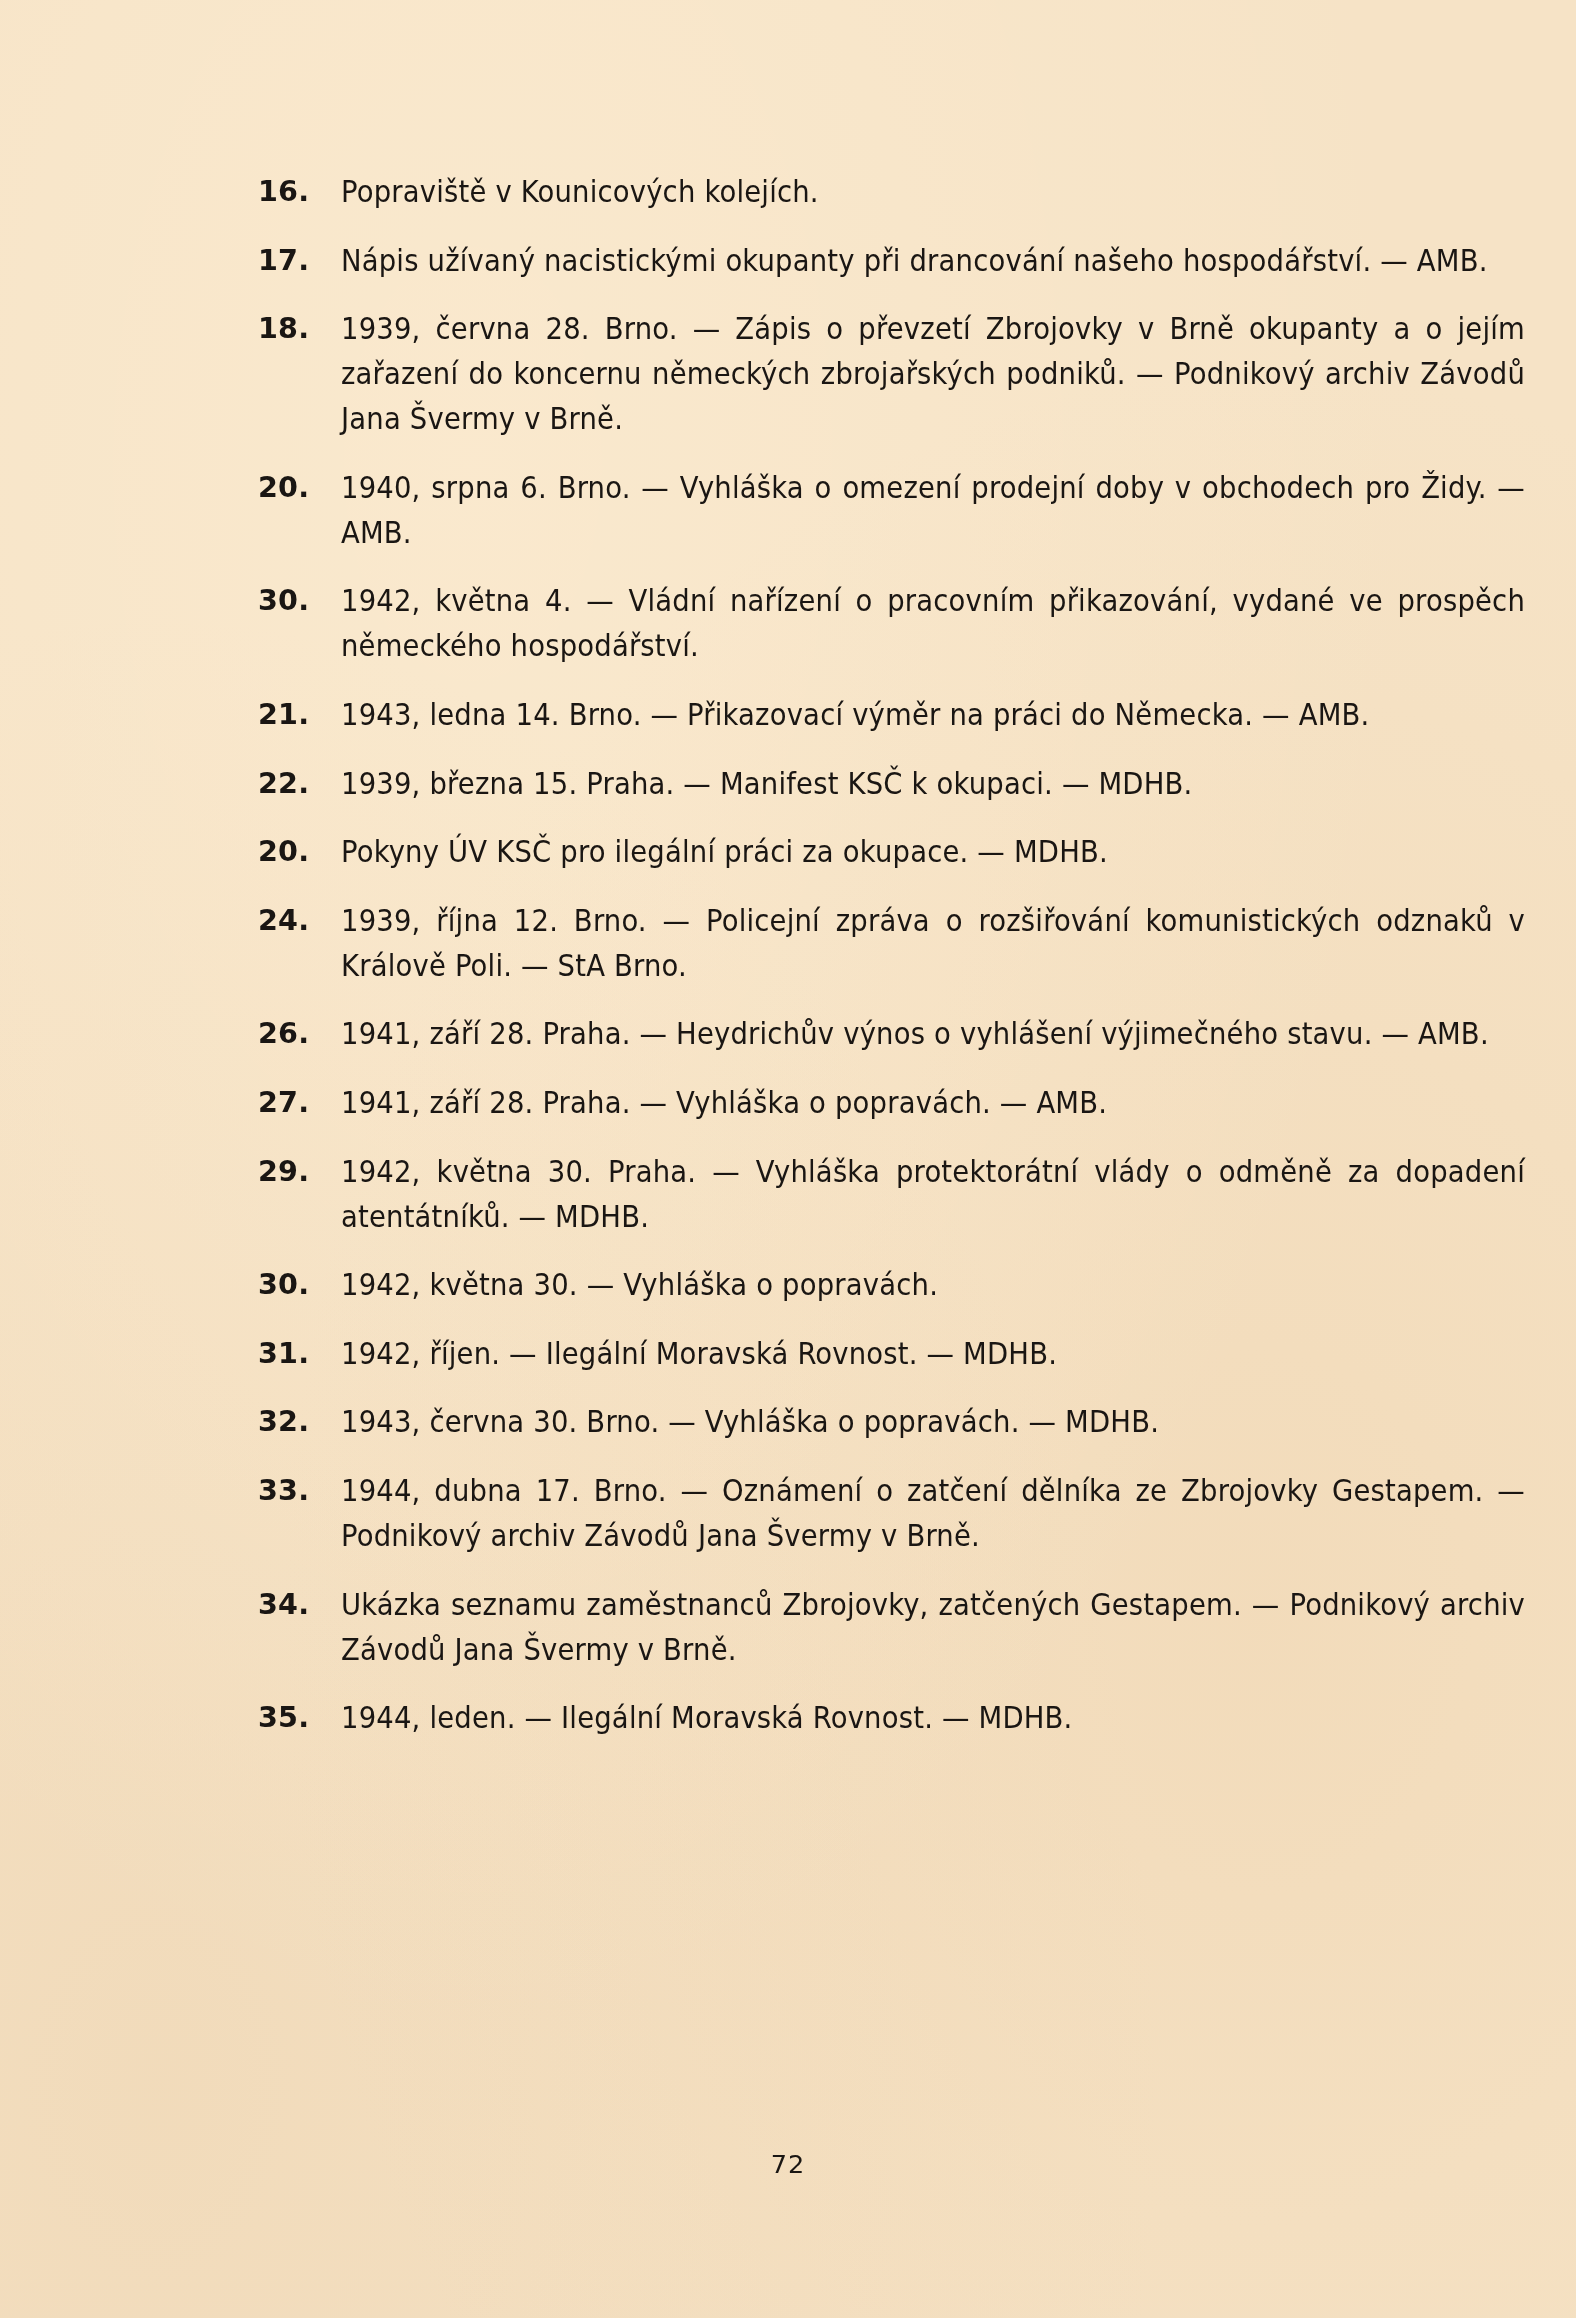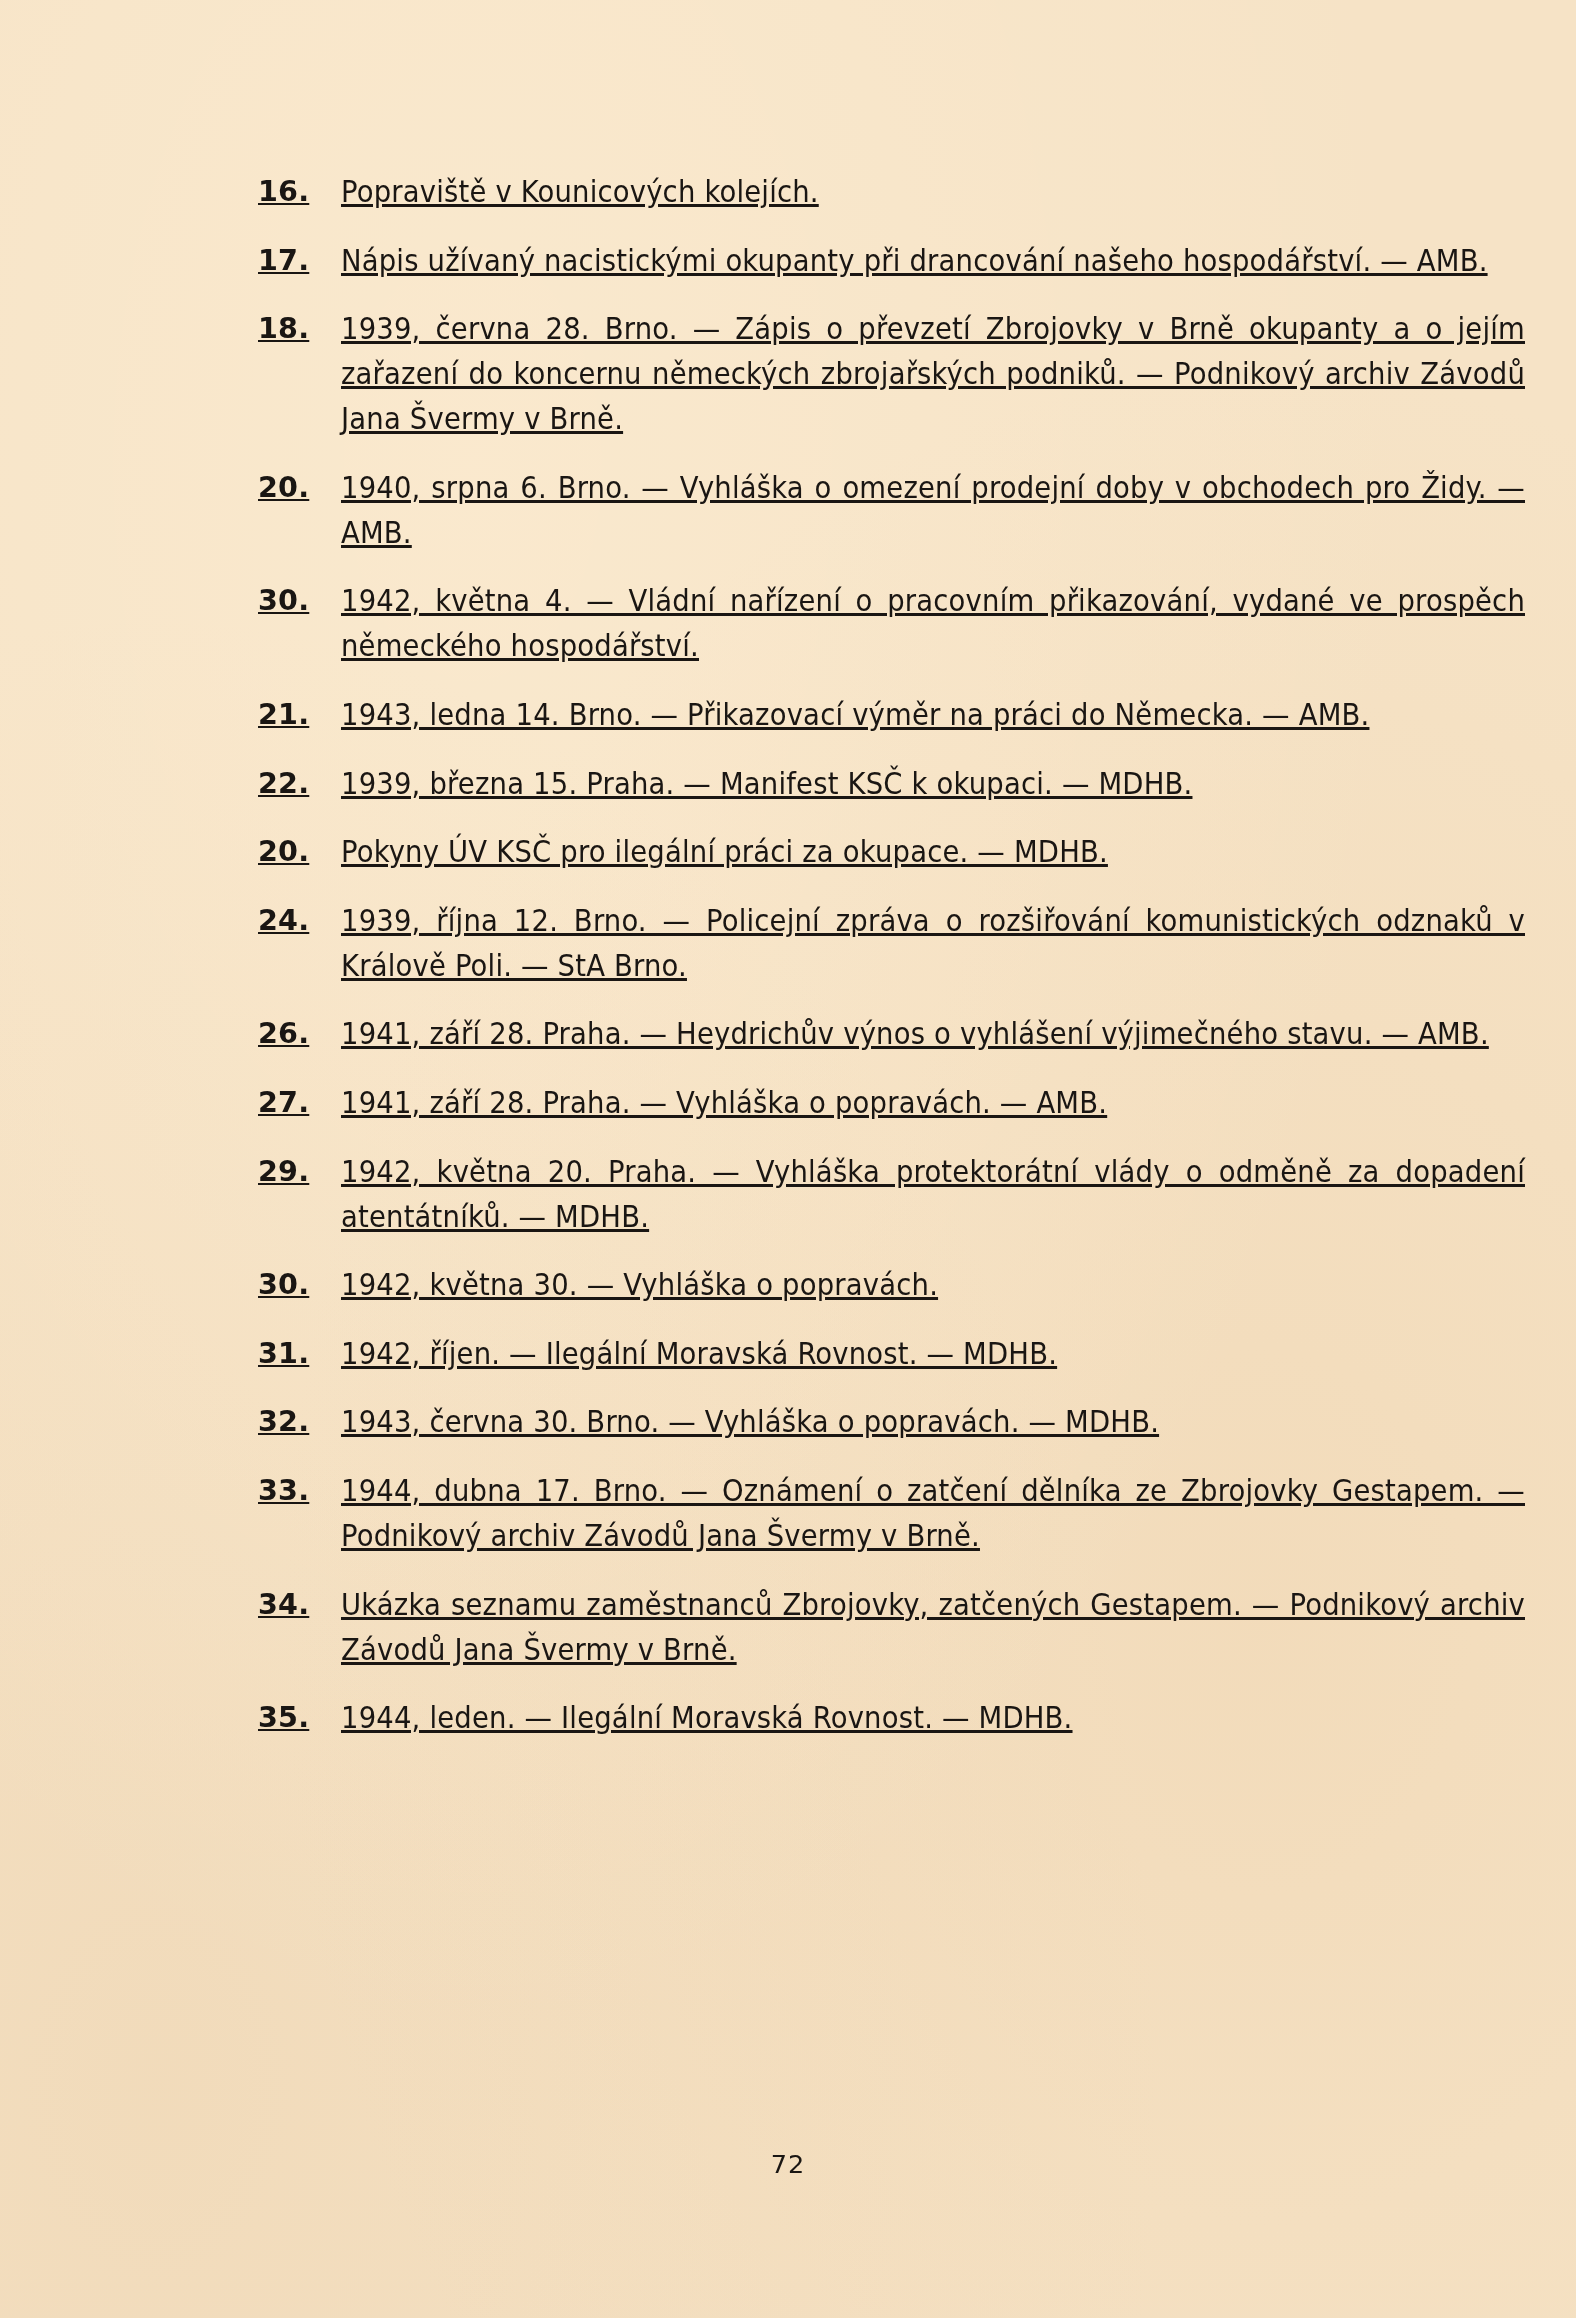--- a/index.html
+++ b/index.html
@@ -20,21 +20,20 @@
         radial-gradient(ellipse at 10% 90%, rgba(230,200,160,0.3), rgba(0,0,0,0) 50%);
       pointer-events: none;
     }
     .captions {
       position: absolute;
       left: 258px;
       top: 169px;
       width: 1267px;
       margin: 0; padding: 0;
       list-style: none;
-      text-decoration: underline;
     }
     .caption {
       display: flex;
       align-items: flex-start;
       font-size: 30.5px;
       line-height: 45px;
       margin-bottom: 23.6px;
       letter-spacing: 0.2px;
     }
     .num {
@@ -104,21 +103,21 @@
   <li class="caption">
       <span class="num">26.</span>
       <span class="text last-line-left">1941, září 28. Praha. — Heydrichův výnos o vyhlášení výjimečného stavu. — AMB.</span>
     </li>
   <li class="caption">
       <span class="num">27.</span>
       <span class="text last-line-left">1941, září 28. Praha. — Vyhláška o popravách. — AMB.</span>
     </li>
   <li class="caption">
       <span class="num">29.</span>
-      <span class="text last-line-left">1942, května 20. Praha. — Vyhláška protektorátní vlády o odměně za dopadení atentátníků. — MDHB.</span>
+      <span class="text last-line-left">1942, května 30. Praha. — Vyhláška protektorátní vlády o odměně za dopadení atentátníků. — MDHB.</span>
     </li>
   <li class="caption">
       <span class="num">30.</span>
       <span class="text last-line-left">1942, května 30. — Vyhláška o popravách.</span>
     </li>
   <li class="caption">
       <span class="num">31.</span>
       <span class="text last-line-left">1942, říjen. — Ilegální Moravská Rovnost. — MDHB.</span>
     </li>
   <li class="caption">

